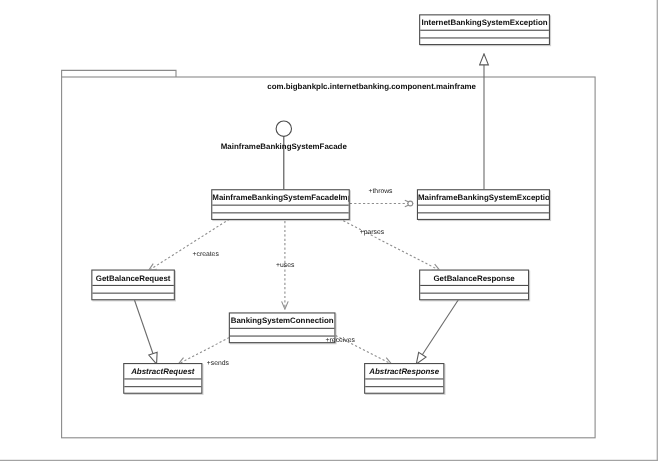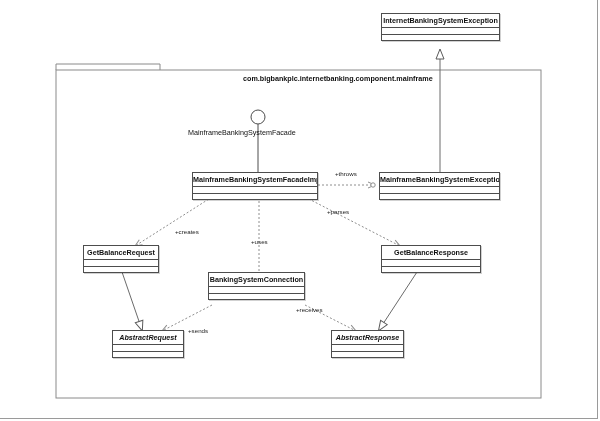--- a/index.html
+++ b/index.html
@@ -75,23 +75,24 @@
   }
   .edge-label {
     position: absolute;
     font-size: 6.2px;
     color: #1a1a1a;
     white-space: nowrap;
   }
   .lollipop-label {
     position: absolute;
     font-size: 7.2px;
-    font-weight: normal;
+    font-weight: bold;
     color: #101010;
     white-space: nowrap;
+    text-align: center;
   }
 </style>
 </head>
 <body>
 
 <div id="canvas">
 
   <div id="outer-frame"></div>
 
   <svg id="diagram-svg" viewBox="0 0 600 421" xmlns="http://www.w3.org/2000/svg">
@@ -179,21 +180,21 @@
     <div class="attr-row"></div>
     <div class="oper-row"></div>
   </div>
 
   <div class="uml-class" style="left:381px; top:245px; width:100px; height:28px;">
     <div class="name-row">GetBalanceResponse</div>
     <div class="attr-row"></div>
     <div class="oper-row"></div>
   </div>
 
-  <div class="uml-class" style="left:208px; top:272px; width:97px; height:28px;">
+  <div class="uml-class" style="left:208px; top:284px; width:97px; height:28px;">
     <div class="name-row">BankingSystemConnection</div>
     <div class="attr-row"></div>
     <div class="oper-row"></div>
   </div>
 
   <div class="uml-class" style="left:112px; top:330px; width:72px; height:28px;">
     <div class="name-row abstract">AbstractRequest</div>
     <div class="attr-row"></div>
     <div class="oper-row"></div>
   </div>

